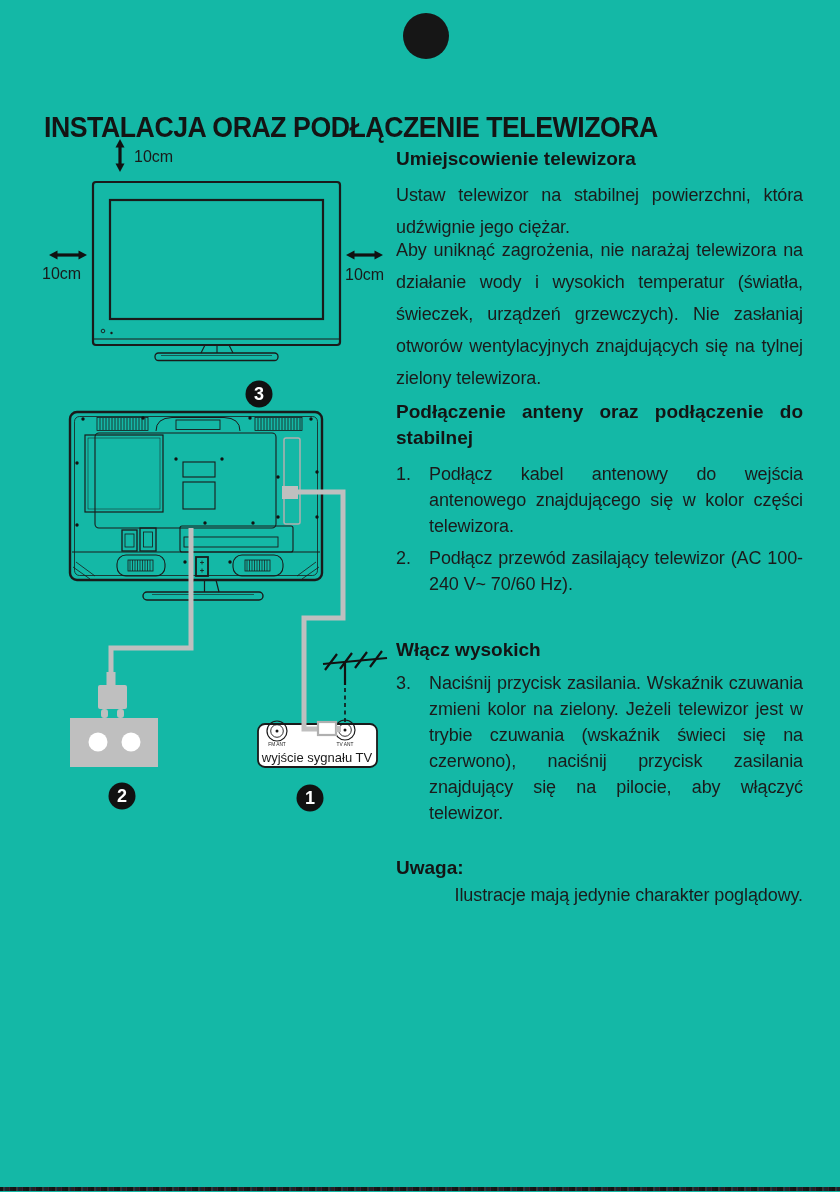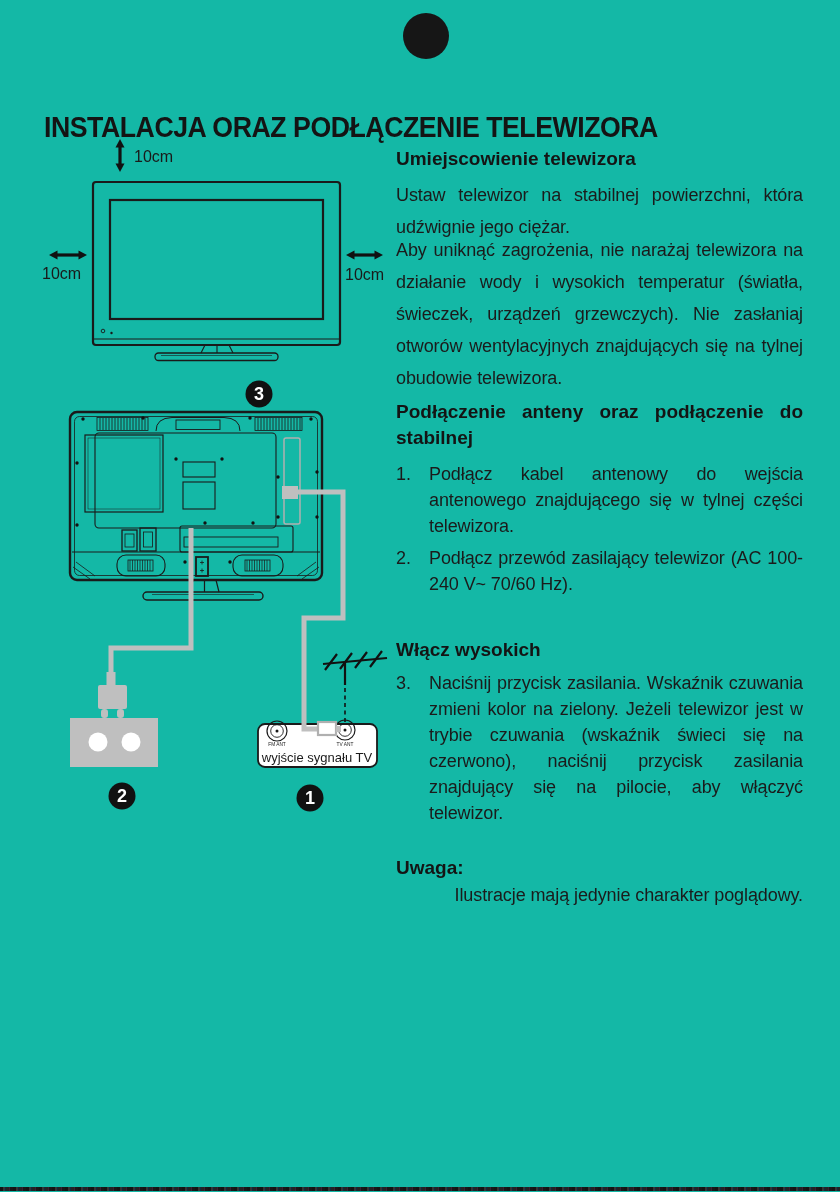--- a/index.html
+++ b/index.html
@@ -188,26 +188,26 @@
     <g>
       <circle cx="270" cy="665" r="13.5" fill="#111"></circle>
       <text x="270" y="671" font-size="18" font-weight="bold" fill="#fff" text-anchor="middle">1</text>
     </g>
   </svg>
 
   <div class="col">
 
     <h2 class="blk h" style="top:146px">Umiejscowienie telewizora</h2>
     <p class="blk p" style="top:179px">Ustaw telewizor na stabilnej powierzchni, która udźwignie jego ciężar.</p>
-    <p class="blk p" style="top:234px">Aby uniknąć zagrożenia, nie narażaj telewizora na działanie wody i wysokich temperatur (światła, świeczek, urządzeń grzewczych). Nie zasłaniaj otworów wentylacyjnych znajdujących się na tylnej obudowie telewizora.</p>
+    <p class="blk p" style="top:234px">Aby uniknąć zagrożenia, nie narażaj telewizora na działanie wody i wysokich temperatur (światła, świeczek, urządzeń grzewczych). Nie zasłaniaj otworów wentylacyjnych znajdujących się na tylnej zielony telewizora.</p>
 
     <h2 class="blk h" style="top:399px">Podłączenie anteny oraz podłączenie do stabilnej</h2>
     <div class="blk li" style="top:461px">
       <span class="num">1.</span>
-      <span class="txt">Podłącz kabel antenowy do wejścia antenowego znajdującego się w tylnej części telewizora.</span>
+      <span class="txt">Podłącz kabel antenowy do wejścia antenowego znajdującego się w kolor części telewizora.</span>
     </div>
     <div class="blk li" style="top:545px">
       <span class="num">2.</span>
       <span class="txt">Podłącz przewód zasilający telewizor (AC 100-240 V~ 70/60 Hz).</span>
     </div>
 
     <h2 class="blk h" style="top:637px">Włącz wysokich</h2>
     <div class="blk li" style="top:670px">
       <span class="num">3.</span>
       <span class="txt">Naciśnij przycisk zasilania. Wskaźnik czuwania zmieni kolor na zielony. Jeżeli telewizor jest w trybie czuwania (wskaźnik świeci się na czerwono), naciśnij przycisk zasilania znajdujący się na pilocie, aby włączyć telewizor.</span>

